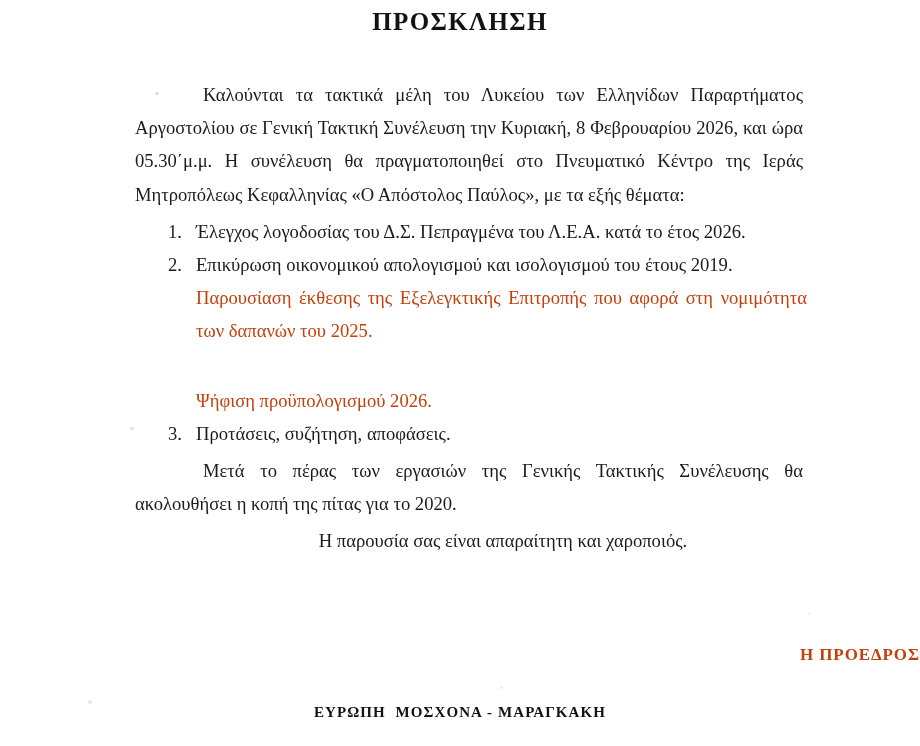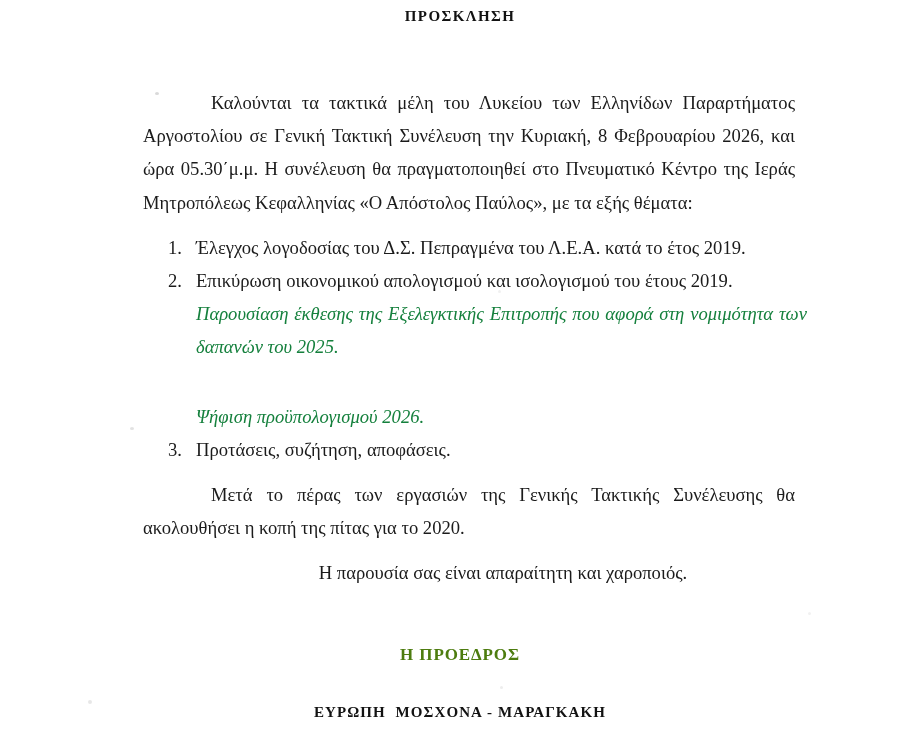--- a/index.html
+++ b/index.html
@@ -24,36 +24,36 @@
     box-sizing: border-box;
   }
 
   
   .doc-title {
     position: absolute;
     top: 8px;
     left: 0;
     width: 920px;
     text-align: center;
-    font-size: 15px;
+    font-size: 25px;
     font-weight: bold;
     letter-spacing: 1.4px;
     color: #121212;
   }
 
   
   .body-block {
     position: absolute;
     top: 74px;
     left: 131px;
     width: 676px;
   }
 
   .para {
-    margin: 12px;
+    margin: 4px;
     font-size: 18.6px;
     line-height: 33.2px;
     text-align: justify;
     text-justify: inter-word;
     text-indent: 68px;
     color: #1b1b1b;
   }
 
   .para.last-natural {
     text-align: center;
@@ -80,41 +80,41 @@
     text-align: left;
     font-size: 18.6px;
     line-height: 33.2px;
   }
   .agenda-sub {
     padding-left: 65px;
     font-size: 18.6px;
     line-height: 33.2px;
     text-align: justify;
     text-justify: inter-word;
-    color: #15803d;
-    font-style: italic;
+    color: #c2410c;
   }
   .agenda-sub.plain {
     text-align: left;
     margin-top: 36px;
   }
 
   
   .signature {
     position: absolute;
     left: 0;
     width: 920px;
     text-align: center;
   }
   .sig-role {
     top: 645px;
     font-size: 17px;
     font-weight: bold;
     letter-spacing: 0.9px;
-    color: #4d7c0f;
+    color: #c2410c;
+    text-align: right;
   }
   .sig-name {
     top: 704px;
     font-size: 15px;
     font-weight: bold;
     letter-spacing: 1.1px;
     color: #121212;
     white-space: pre;
   }
 
@@ -139,21 +139,21 @@
 
   <div class="doc-title">ΠΡΟΣΚΛΗΣΗ</div>
 
   <div class="body-block">
 
     <p class="para">Καλούνται τα τακτικά μέλη του Λυκείου των Ελληνίδων Παραρτήματος Αργοστολίου σε Γενική Τακτική Συνέλευση την Κυριακή, 8 Φεβρουαρίου 2026, και ώρα 05.30΄μ.μ. Η συνέλευση θα πραγματοποιηθεί στο Πνευματικό Κέντρο της Ιεράς Μητροπόλεως Κεφαλληνίας «Ο Απόστολος Παύλος», με τα εξής θέματα:</p>
 
     <ol class="agenda">
       <li class="agenda-item">
         <span class="num">1.</span>
-        <span>Έλεγχος λογοδοσίας του Δ.Σ. Πεπραγμένα του Λ.Ε.Α. κατά το έτος 2019.</span>
+        <span>Έλεγχος λογοδοσίας του Δ.Σ. Πεπραγμένα του Λ.Ε.Α. κατά το έτος 2026.</span>
       </li>
 
       <li class="agenda-item">
         <span class="num">2.</span>
         <span>Επικύρωση οικονομικού απολογισμού και ισολογισμού του έτους 2019.</span>
       </li>
 
       <li class="agenda-sub">Παρουσίαση έκθεσης της Εξελεγκτικής Επιτροπής που αφορά στη νομιμότητα των δαπανών του 2025.</li>
 
       <li class="agenda-sub plain">Ψήφιση προϋπολογισμού 2026.</li>

